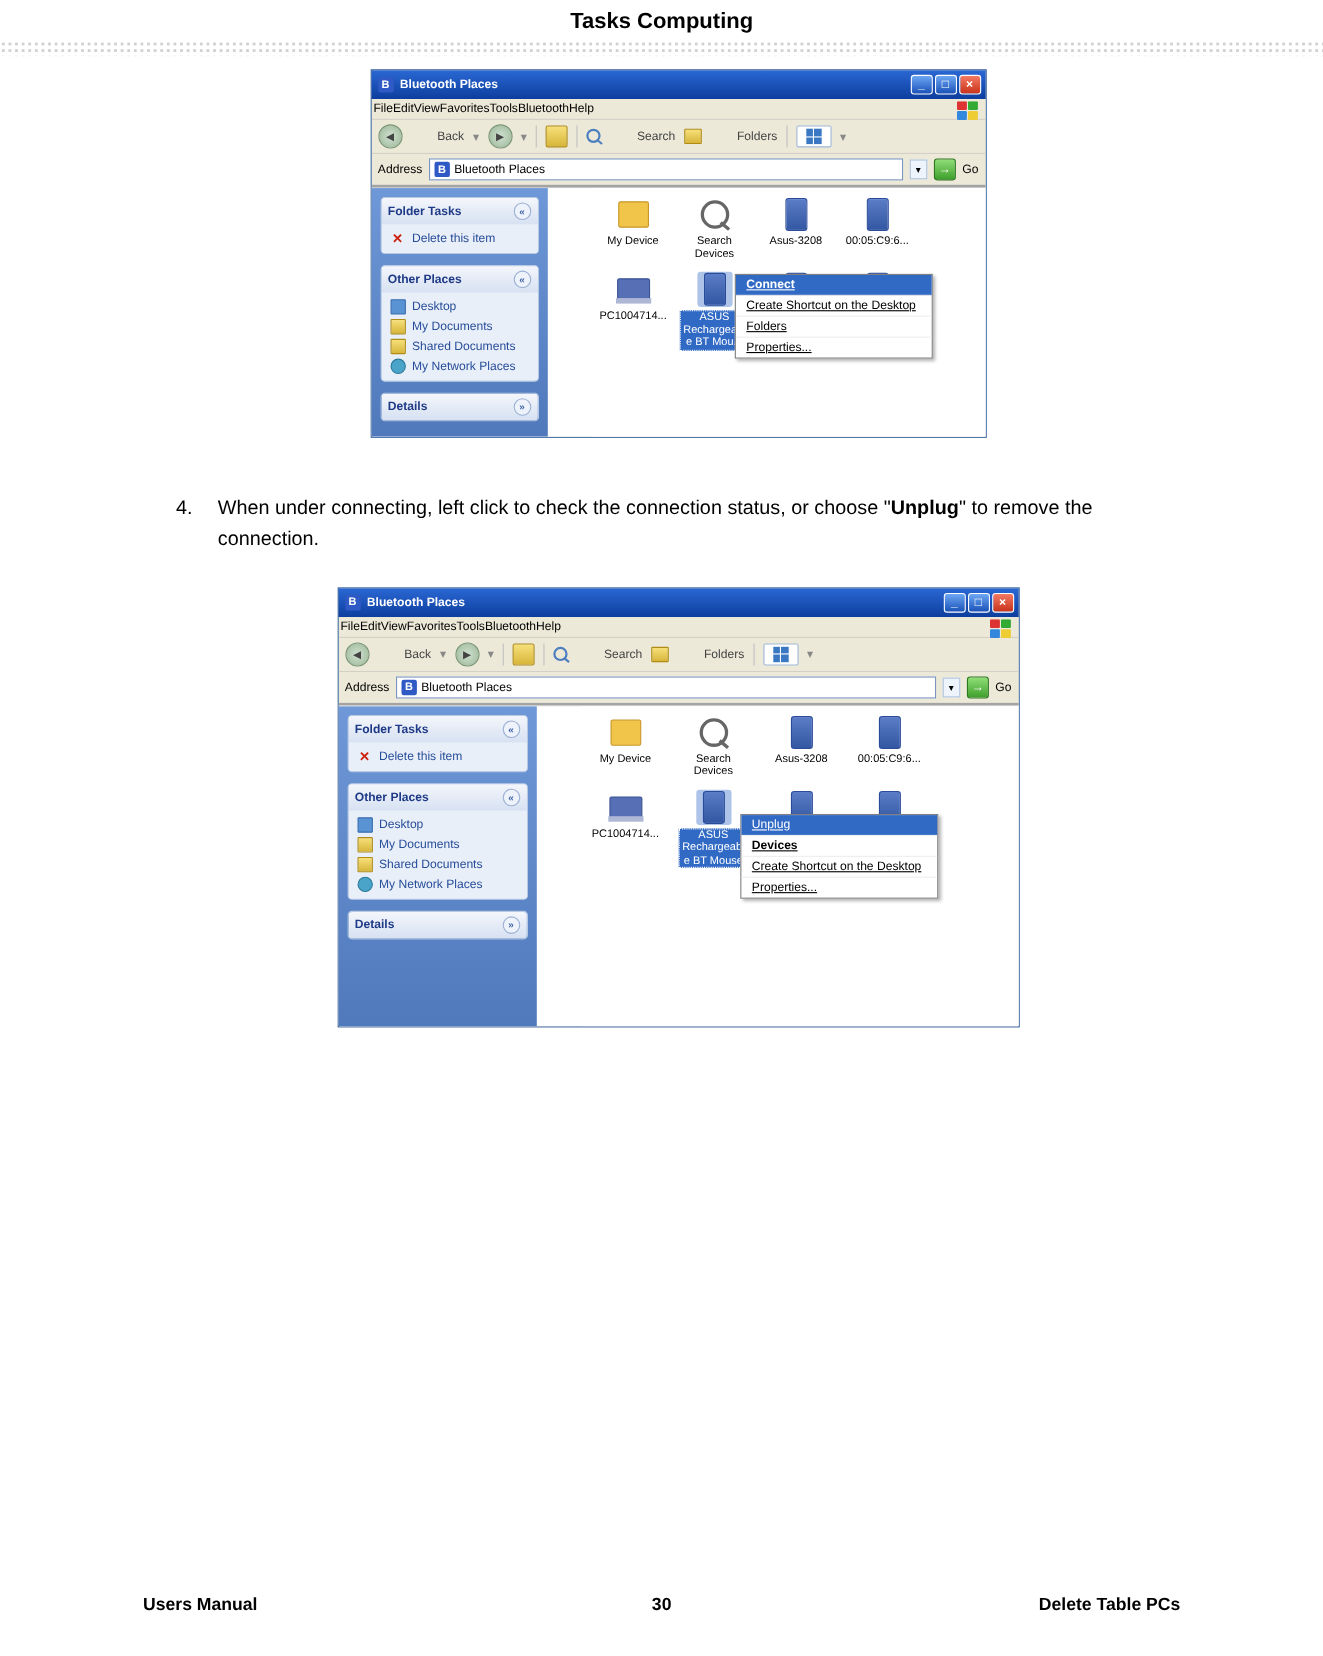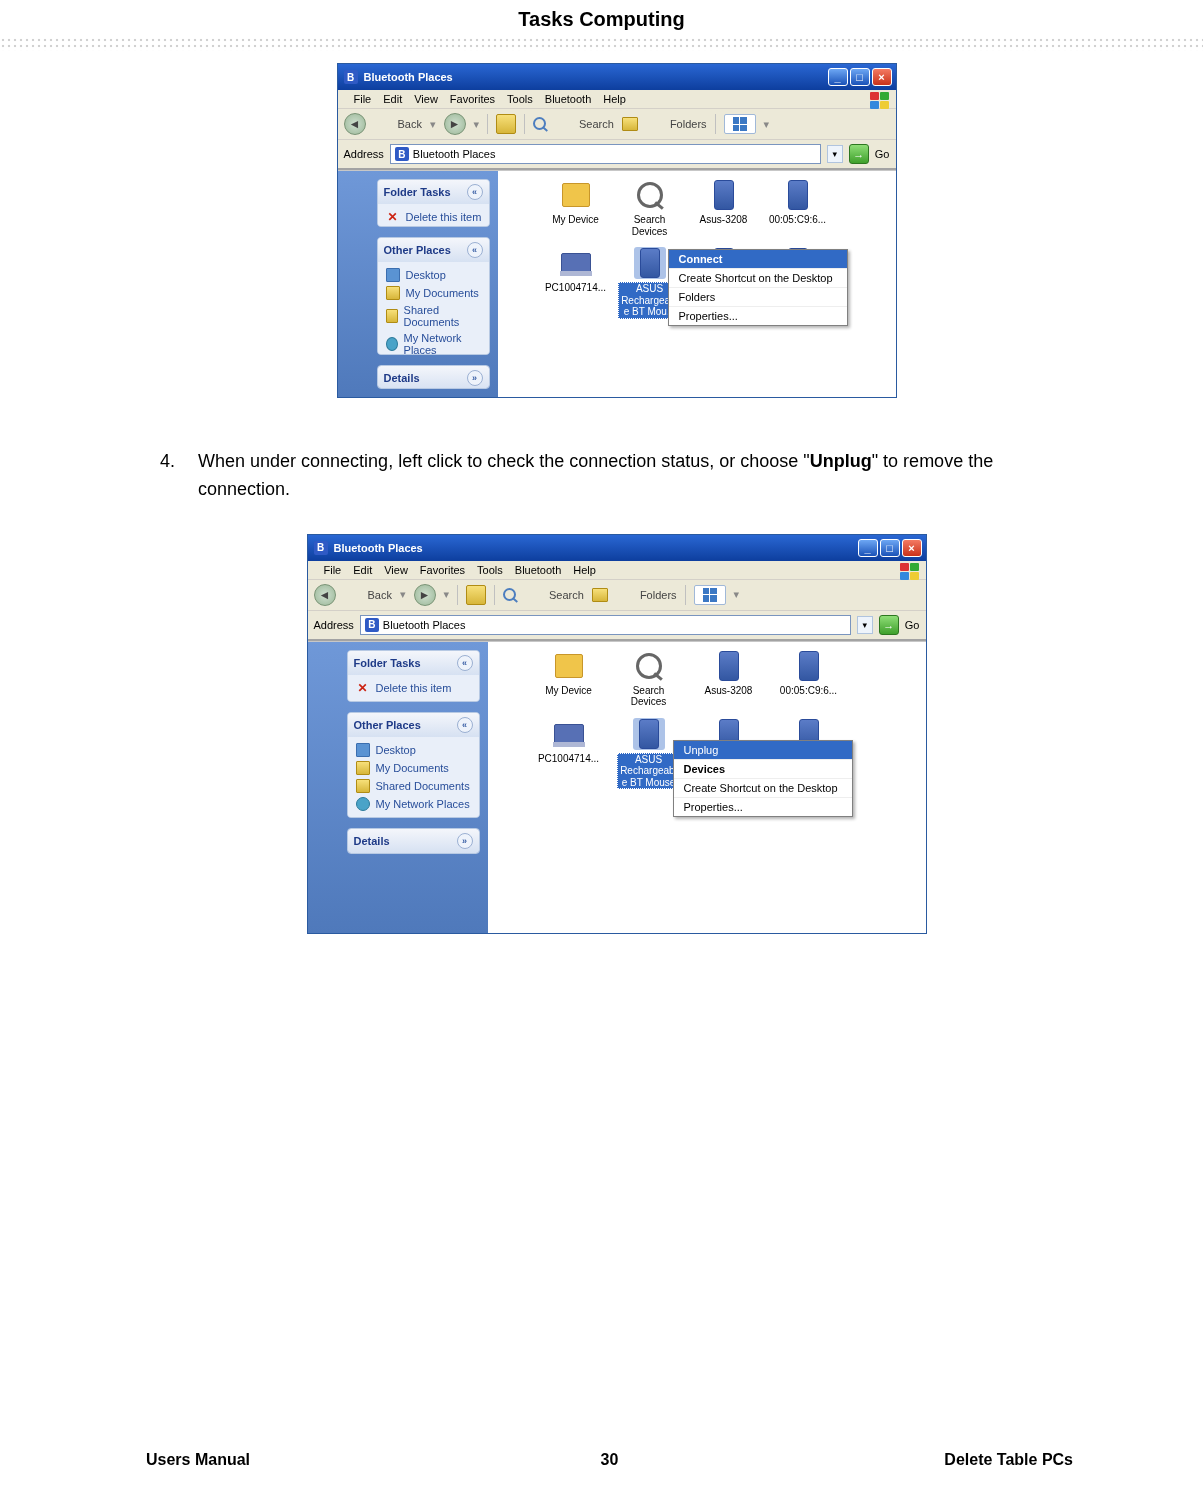--- a/index.html
+++ b/index.html
@@ -54,23 +54,23 @@
       gap: 6px;
       font-weight: bold;
     }
     .titlebar .title-text { flex: 1; white-space: nowrap; overflow: hidden; }
     .titlebar .tbtns { display:flex; gap:2px; }
     .tbtn { width: 20px; height: 18px; border: 1px solid #fff; border-radius: 3px; display:flex; align-items:center; justify-content:center; font-size:11px; font-weight:bold;}
     .tbtn.min,.tbtn.max{ background: linear-gradient(#6da7f4,#1a52b8); color:#fff;}
     .tbtn.close{ background: linear-gradient(#f47a63,#c9321a); color:#fff;}
     .menubar {
       background: #ece9d8;
-      padding: 3px 16px;
+      padding: 3px 2px;
       display:flex;
-      gap: 12px;
+      gap: 0;
       font-size: 11px;
       border-bottom: 1px solid #d4d0c8;
       position: relative;
     }
     .menubar .winflag { position:absolute; right:6px; top:2px; width:20px; height:18px; }
     .toolbar {
       background: #ece9d8;
       padding: 4px 6px;
       display:flex;
       align-items:center;
@@ -112,21 +112,20 @@
       background: linear-gradient(#6f98d8, #4f79bb);
       display:flex; flex-direction:column; gap:10px;
       color:#0b2a66;
     }
     .win2 .sidepane { width: 180px; }
     .panel {
       background: #dbe6f6;
       border-radius: 4px;
       overflow:hidden;
       border:1px solid #b7c9e3;
-      margin-left:31px;
     }
     .panel-head {
       background: linear-gradient(#f4f6fb,#d6e1f2);
       padding: 4px 6px;
       font-weight:bold;
       color:#1e3a87;
       display:flex; align-items:center; justify-content:space-between;
       font-size:11px;
     }
     .panel-head .coll { width:16px; height:16px; border-radius:50%; border:1px solid #9bb0d2; background:#eef3fb; display:flex;align-items:center;justify-content:center; font-size:9px; color:#3a5fa5;}
@@ -170,39 +169,39 @@
     .dev.sel .glyph { background:rgba(49,106,197,0.4); border-radius:3px;}
     .cap { max-width:64px; word-wrap:break-word;}
     .context-menu {
       position:absolute;
       background:#fff;
       border:1px solid #808080;
       box-shadow:2px 2px 3px rgba(0,0,0,.3);
       font-size:11px;
       min-width: 180px;
     }
-    .context-menu .mi { padding:3px 10px; border-bottom:1px solid #eee;}
+    .context-menu .mi { padding:3px 10px; border-bottom:1px solid #eee;text-decoration:underline;}
     .context-menu .mi:last-child{border-bottom:none;}
     .context-menu .mi.hl { background:#316ac5; color:#fff;}
     .context-menu .mi.bold { font-weight:bold;}
 
     .step-text {
       font-size: 18px;
       line-height: 1.55;
       margin: 50px 0 30px 0;
       display:flex;
       gap: 14px;
     }
     .step-num { min-width: 24px; }
     .step-body .bold { font-weight:bold; }
 
     .page-footer {
       position: absolute;
       bottom: 36px;
-      left: 16px;
+      left: 0;
       right: 0;
       padding: 0 130px;
       display: flex;
       justify-content: space-between;
       font-weight: bold;
       font-family: Arial, sans-serif;
       font-size: 16px;
     }
     .page-footer .center { position:absolute; left:50%; transform:translateX(-50%);}
 

